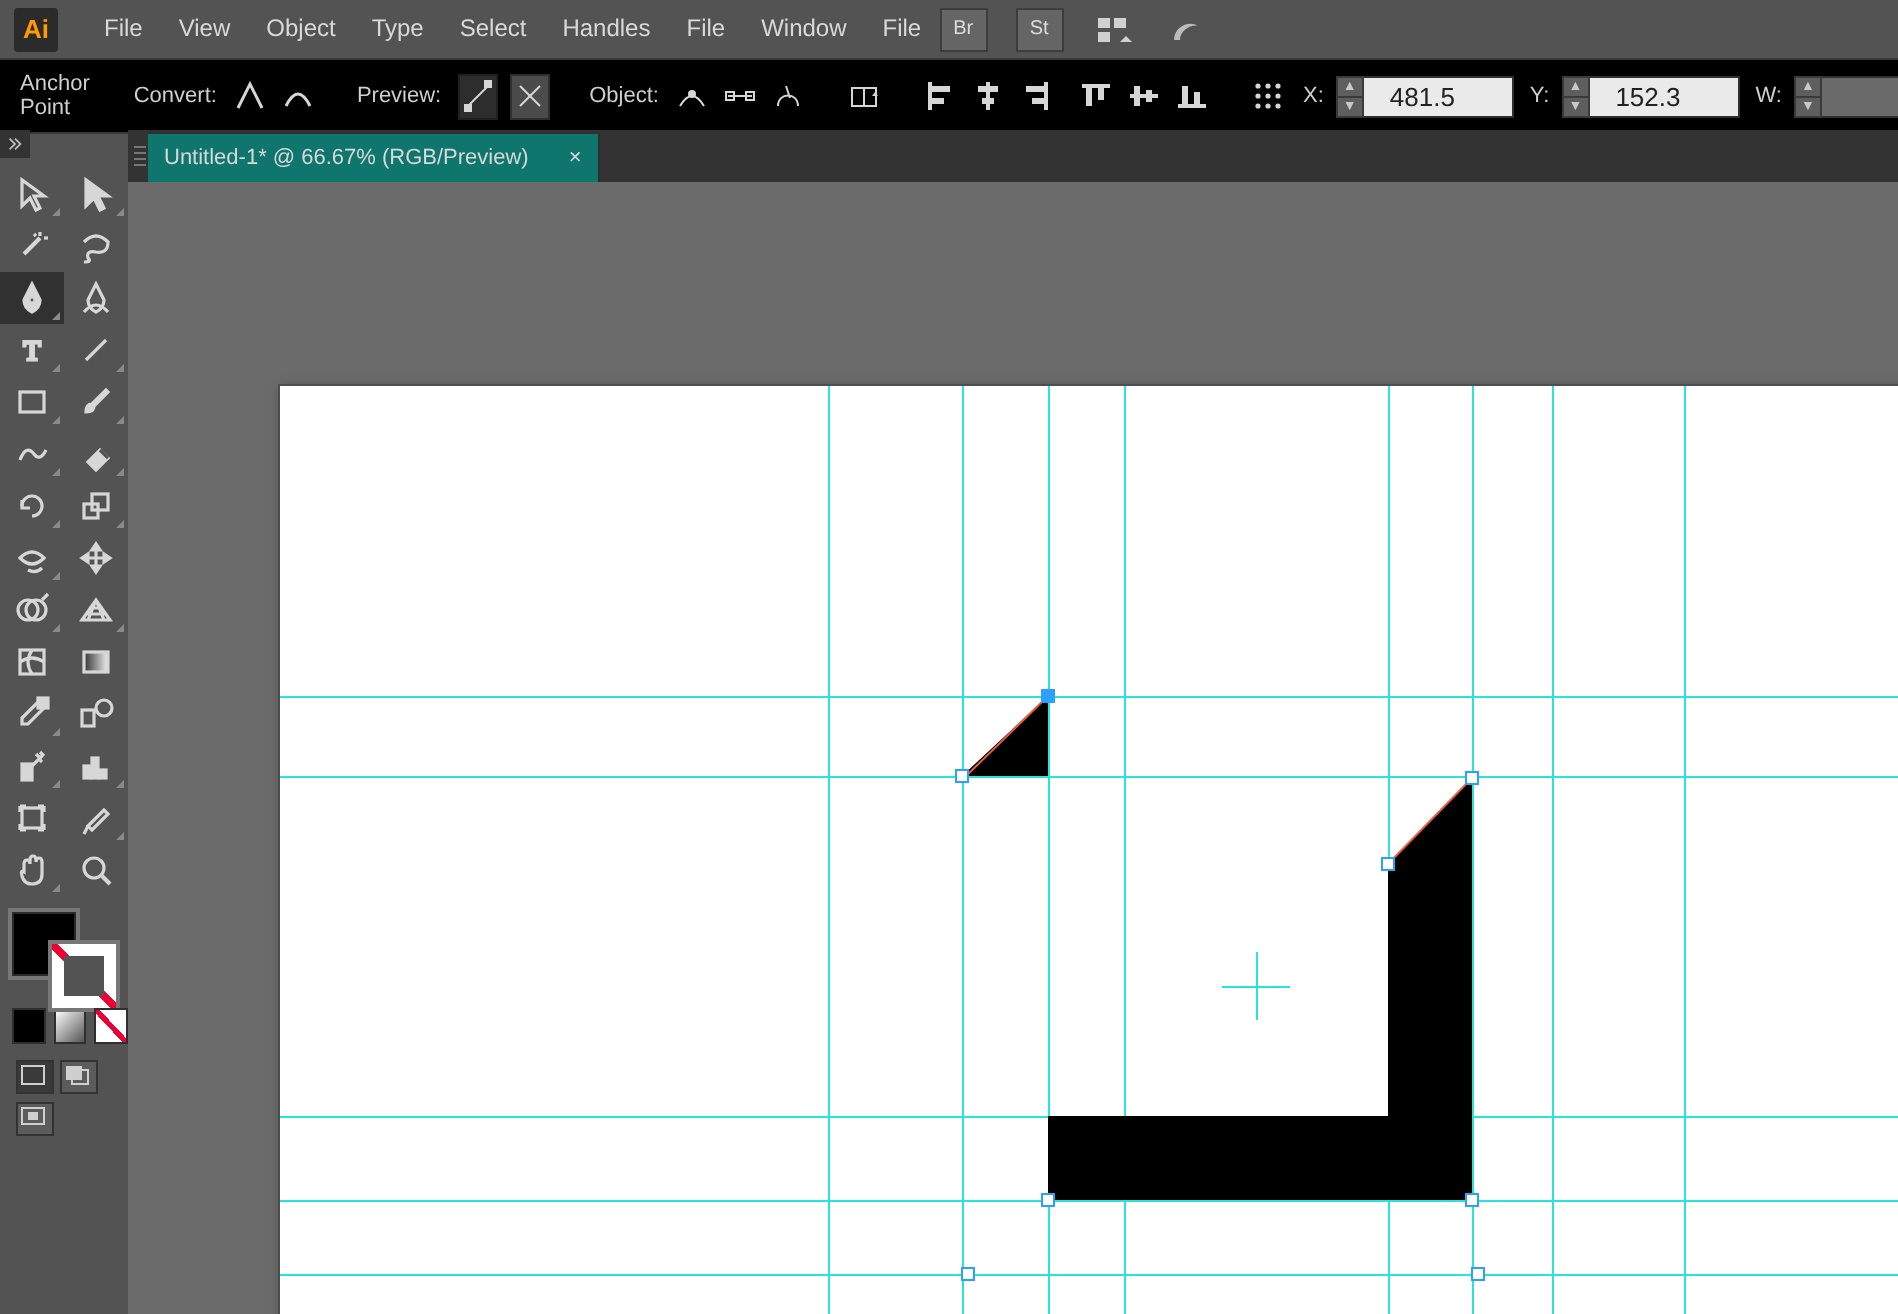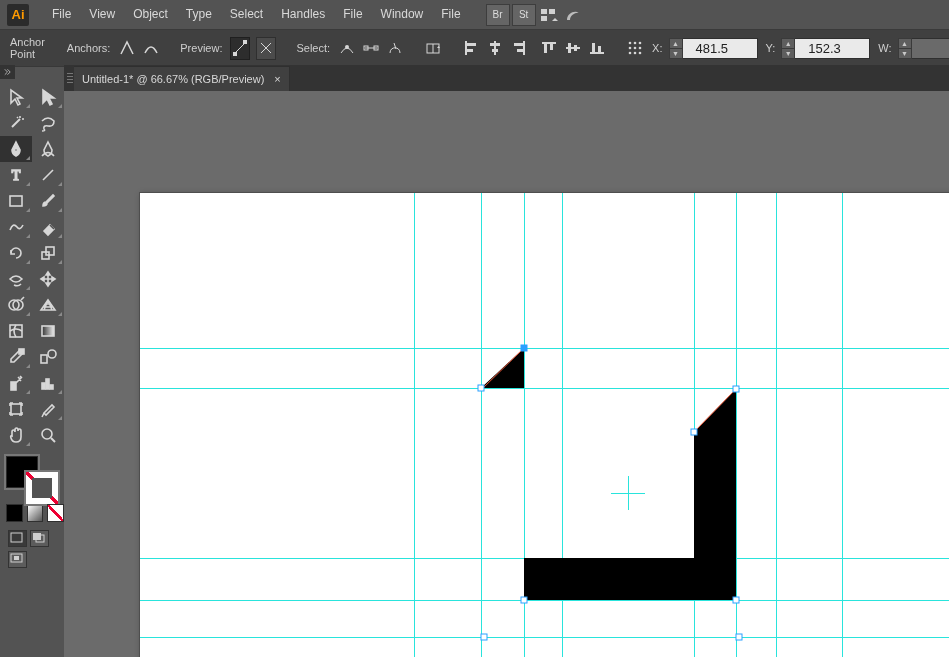--- a/index.html
+++ b/index.html
@@ -1,25 +1,25 @@
 <!DOCTYPE html>
 <html><head>
 <meta charset="utf-8">
 <style>
 html,body{margin:0;padding:0;width:949px;height:657px;background:#535353;font-family:"Segoe UI",Tahoma,Arial,sans-serif;font-size:12px;color:#e6e6e6;overflow:hidden;position:relative}
 
 .menubar{position:absolute;left:0;top:0;right:0;height:29px;background:#535353;display:flex;align-items:center;padding-left:7px;gap:0}
 .ai-logo{width:22px;height:22px;background:#2b2b2b;color:#ff9a00;font-weight:700;font-size:13px;display:flex;align-items:center;justify-content:center;border-radius:2px;margin-right:14px}
 .menu-item{padding:2px 9px;height:29px;line-height:29px;color:#d9d9d9;cursor:default}
-.menu-right{display:flex;align-items:center;gap:2px;margin-left:16px}
+.menu-right{display:flex;align-items:center;gap:14px;}
 .top-chip{width:22px;height:20px;background:#656565;border:1px solid #3d3d3d;color:#dcdcdc;font-size:10px;display:flex;align-items:center;justify-content:center}
 .top-chip.plain{background:transparent;border:none}
 .top-chip svg{width:18px;height:16px}
 
-.optbar{position:absolute;left:0;top:29px;right:0;height:36px;background:#404040;border-top:1px solid #3a3a3a;border-bottom:1px solid #383838;display:flex;align-items:center;padding-left:10px;gap:6px;font-size:11px;color:#cfcfcf}
+.optbar{position:absolute;left:0;top:29px;right:0;height:36px;background:#000000;border-top:1px solid #3a3a3a;border-bottom:1px solid #383838;display:flex;align-items:center;padding-left:10px;gap:6px;font-size:11px;color:#cfcfcf}
 .opt-label{margin-right:2px}
 .opt-slot{width:21px;height:21px;display:flex;align-items:center;justify-content:center;background:transparent}
 .opt-slot.box{background:#4b4b4b;border:1px solid #2f2f2f}
 .opt-slot svg{width:18px;height:18px}
 .opt-slot.active{background:#2d2d2d;border:1px solid #1f1f1f}
 .opt-sep{width:1px;height:24px;background:#3a3a3a;margin:0 4px}
 .coord-lbl{color:#cfcfcf;margin-left:2px}
 .num-field{display:flex;align-items:center;height:21px}
 .stepper{display:flex;flex-direction:column;border:1px solid #3a3a3a;background:#5e5e5e}
 .stepper div{width:12px;height:9px;display:flex;align-items:center;justify-content:center;color:#c9c9c9;font-size:7px;line-height:1}
@@ -45,21 +45,21 @@
 .mini-row{display:flex;gap:4px;margin:4px 0 0 6px}
 .mini-sq{width:16px;height:16px;border:1px solid #2f2f2f}
 .mini-sq.black{background:#000}
 .mini-sq.grad{background:linear-gradient(135deg,#fff,#555)}
 .mini-sq.none{background:#fff;position:relative}
 .mini-sq.none::after{content:"";position:absolute;left:0;top:0;right:0;bottom:0;background:linear-gradient(to top right,transparent 44%,#e03 44%,#e03 56%,transparent 56%)}
 .mode-row{display:flex;gap:3px;margin:8px 0 0 8px}
 .mode-btn{width:17px;height:15px;border:1px solid #333;background:#5c5c5c;position:relative}
 .mode-btn.sel{background:#3a3a3a}
 .mode-btn svg{width:15px;height:13px}
-.doc-tab{position:absolute;left:74px;top:66px;height:24px;background:#404040;display:flex;align-items:center;padding:0 8px;gap:10px;border-top:1px solid #2f2f2f;border-right:1px solid #2f2f2f}
+.doc-tab{position:absolute;left:74px;top:66px;height:24px;background:#0f766e;display:flex;align-items:center;padding:0 8px;gap:20px;border-top:1px solid #2f2f2f;border-right:1px solid #2f2f2f}
 .doc-tab span{color:#d8d8d8;font-size:11px}
 .doc-close{color:#cfcfcf;font-size:12px;cursor:default}
 .tabs-bg{position:absolute;left:64px;right:0;top:65px;height:26px;background:#333;border-bottom:1px solid #262626}
 .tabs-bg .grip{position:absolute;left:3px;top:8px;width:6px;height:10px;background:repeating-linear-gradient(#767676 0 1px,transparent 1px 3px)}
 
 .canvas-zone{position:absolute;left:64px;top:91px;right:0;bottom:0;background:#6b6b6b;overflow:hidden}
 .artboard{position:absolute;left:75px;top:101px;width:900px;height:600px;background:#fff;box-shadow:2px 2px 6px rgba(0,0,0,.35);border:1px solid #4e4e4e}
 
 .guide{position:absolute;background:#29e4dc}
 .gv{top:0;height:100%;width:1px}
@@ -102,21 +102,21 @@
       <svg viewBox="0 0 18 16">
           <path d="M3 13 C3 6 11 3 15 6 C12 5 6 8 6 13 Z" fill="#bcbcbc"></path>
         </svg>
     </div>
   </div>
 </div>
 
 <div class="optbar">
   <span class="opt-label">Anchor Point</span>
   <div class="opt-sep"></div>
-  <span class="opt-label">Anchors:</span>
+  <span class="opt-label">Convert:</span>
   <div class="opt-slot">
       <svg viewBox="0 0 18 18">
         <polyline points="3,15 9,3 15,15" stroke="#d6d6d6" fill="none" stroke-width="1.5"></polyline>
       </svg>
     </div>
   <div class="opt-slot">
       <svg viewBox="0 0 18 18">
         <path d="M3 14 Q9 2 15 14" stroke="#d6d6d6" fill="none" stroke-width="1.5"></path>
       </svg>
     </div>
@@ -129,21 +129,21 @@
         <rect x="12" y="1" width="4" height="4" fill="#d6d6d6"></rect>
       </svg>
     </div>
   <div class="opt-slot box">
       <svg viewBox="0 0 18 18">
         <line x1="4" y1="14" x2="14" y2="4" stroke="#d6d6d6"></line>
         <line x1="4" y1="4" x2="14" y2="14" stroke="#d6d6d6"></line>
       </svg>
     </div>
   <div class="opt-sep"></div>
-  <span class="opt-label">Select:</span>
+  <span class="opt-label">Object:</span>
   <div class="opt-slot">
       <svg viewBox="0 0 18 18">
         <path d="M3 14 Q9 4 15 14" stroke="#d6d6d6" fill="none"></path>
         <circle cx="9" cy="8" r="2" fill="#d6d6d6"></circle>
       </svg>
     </div>
   <div class="opt-slot">
       <svg viewBox="0 0 18 18">
         <path d="M3 9 L15 9" stroke="#d6d6d6"></path>
         <rect x="2" y="7" width="4" height="4" stroke="#d6d6d6" fill="none"></rect>

